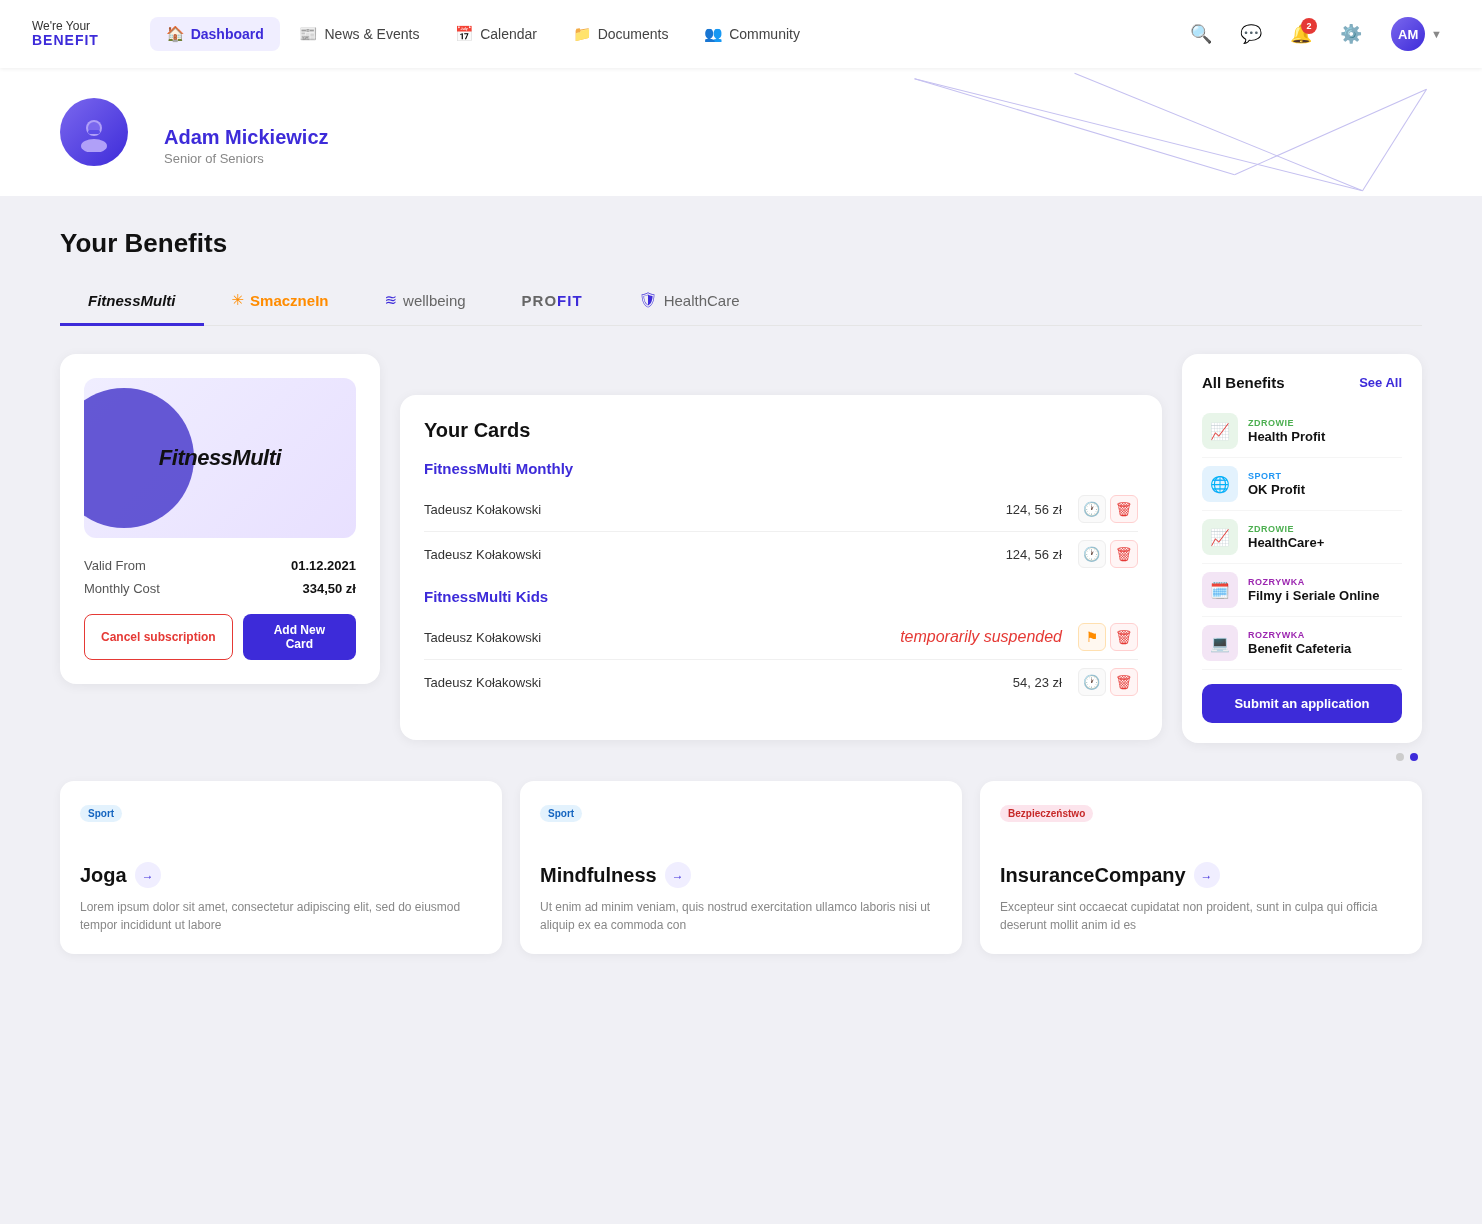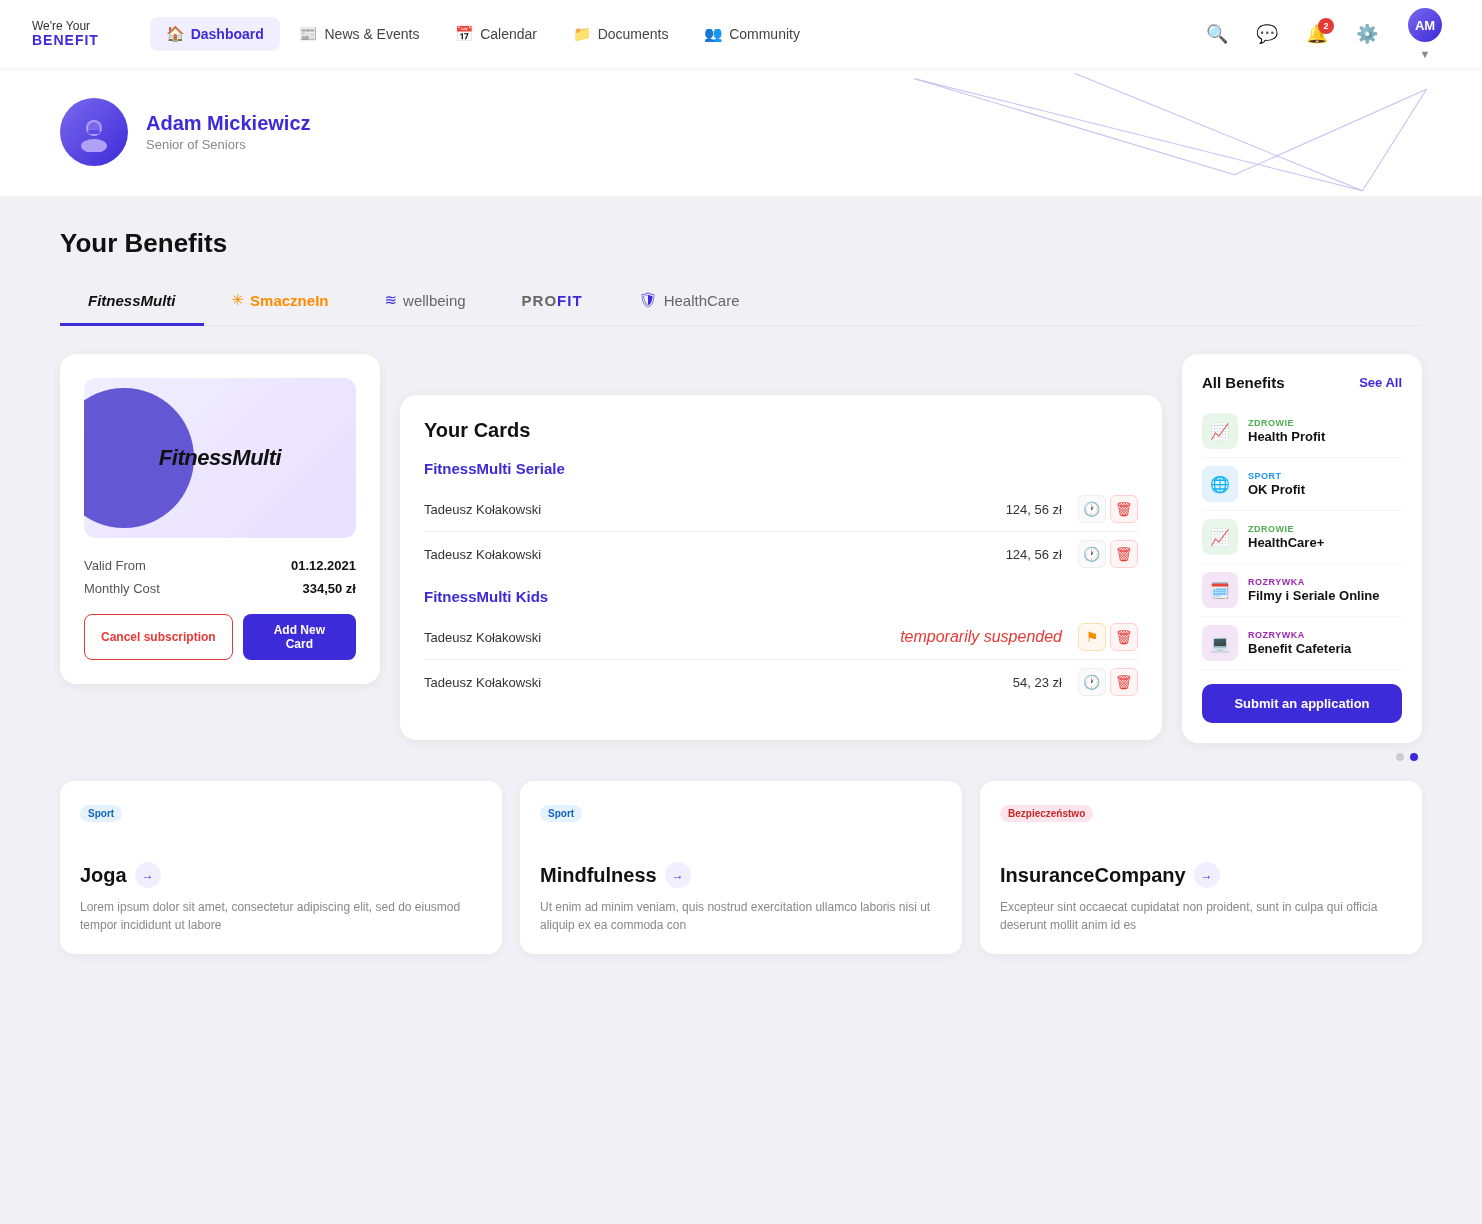--- a/index.html
+++ b/index.html
@@ -43,38 +43,38 @@
     }
     .badge {
       position: absolute; top: 2px; right: 2px;
       background: #e53935; color: #fff; border-radius: 50%;
       width: 16px; height: 16px; font-size: 9px;
       display: flex; align-items: center; justify-content: center;
       font-weight: 700;
     }
     .avatar-btn {
       display: flex; align-items: center; gap: 6px;
-      cursor: pointer; padding: 4px 8px; border-radius: 20px; flex-direction: column;
+      cursor: pointer; padding: 4px 8px; border-radius: 20px;
     }
     .avatar-circle {
       width: 34px; height: 34px; border-radius: 50%;
       background: linear-gradient(135deg, #7b68ee, #3d2bd9);
       display: flex; align-items: center; justify-content: center;
       color: #fff; font-size: 13px; font-weight: 700;
     }
 
     
     .hero-banner {
       background: #fff;
       position: relative;
       padding: 30px 60px 30px 60px;
       overflow: hidden;
       min-height: 100px;
     }
-    .hero-user { display: flex; align-items: center; gap: 18px; position: relative; z-index: 2; }
+    .hero-user { display: flex; align-items: flex-end; gap: 36px; position: relative; z-index: 2; }
     .user-avatar-large {
       width: 68px; height: 68px; border-radius: 50%;
       background: linear-gradient(135deg, #7b68ee, #3d2bd9);
       display: flex; align-items: center; justify-content: center;
       color: #fff; font-size: 28px; font-weight: 700;
       overflow: hidden; flex-shrink: 0;
     }
     .user-info .user-name { font-size: 20px; font-weight: 700; color: #3d2bd9; }
     .user-info .user-title { font-size: 13px; color: #888; margin-top: 2px; }
 
@@ -359,21 +359,21 @@
       <div class="card-actions">
         <button class="btn-cancel">Cancel subscription</button>
         <button class="btn-add">Add New Card</button>
       </div>
     </div>
 
     <div class="your-cards-wrap">
       <div class="your-cards-title">Your Cards</div>
 
       <div class="card-group">
-        <div class="card-group-title">FitnessMulti Seriale</div>
+        <div class="card-group-title">FitnessMulti Monthly</div>
         <div class="card-row">
           <span class="card-row-name">Tadeusz Kołakowski</span>
           <span class="card-row-amount">124, 56 zł</span>
           <div class="icon-action history">🕐</div>
           <div class="icon-action delete">🗑</div>
         </div>
         <div class="card-row">
           <span class="card-row-name">Tadeusz Kołakowski</span>
           <span class="card-row-amount">124, 56 zł</span>
           <div class="icon-action history">🕐</div>

